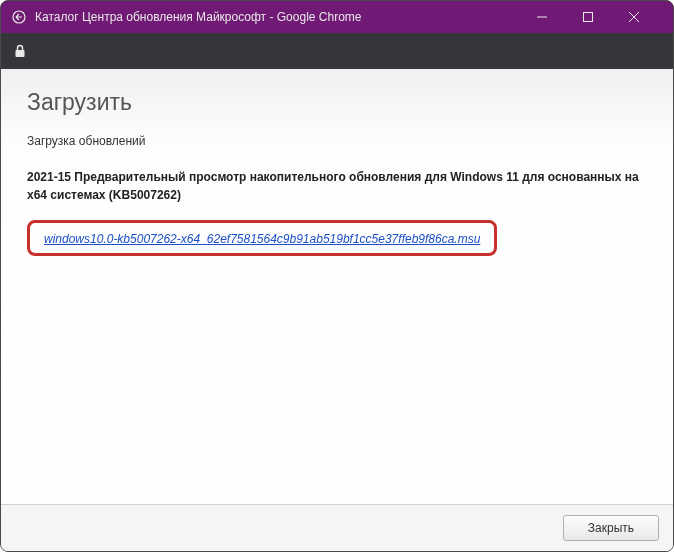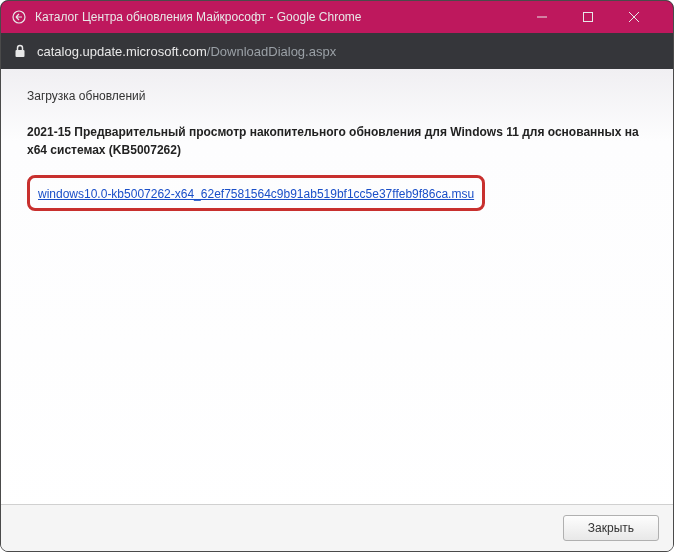--- a/index.html
+++ b/index.html
@@ -19,21 +19,21 @@
       height: 552px;
       border: 1px solid #4a4a4a;
       border-radius: 8px;
       overflow: hidden;
       display: flex;
       flex-direction: column;
       background: #202124;
     }
     .titlebar {
       height: 32px;
-      background: #be185d;
+      background: #701a75;
       display: flex;
       align-items: center;
       padding: 0 16px 0 10px;
       color: #e8e8e8;
       font-size: 12px;
     }
     .titlebar-icon {
       width: 16px;
       height: 16px;
       margin-right: 8px;
@@ -109,23 +109,24 @@
     .update-title {
       font-size: 12px;
       font-weight: 700;
       color: #222;
       line-height: 1.5;
       margin-bottom: 14px;
     }
     .download-link-wrapper {
       border: 3px solid #c8302e;
       border-radius: 8px;
-      padding: 6px 8px;
+      padding: 6px 14px;
       display: inline-block;
       margin-top: 2px;
+      font-style: italic;
     }
     .download-link {
       color: #1a4fc8;
       font-size: 12px;
       text-decoration: underline;
       cursor: pointer;
     }
     .footer {
       border-top: 1px solid #d0d0d0;
       padding: 10px 14px;
@@ -177,27 +178,25 @@
     </div>
   </div>
 
   <div class="addressbar">
     <div class="lock-icon">
       <svg width="12" height="14" viewBox="0 0 12 14">
           <rect x="1.5" y="6" width="9" height="7" rx="1" fill="#e8e8e8"></rect>
           <path d="M3.5 6 V4 a2.5 2.5 0 0 1 5 0 V6" fill="none" stroke="#e8e8e8" stroke-width="1.5"></path>
         </svg>
     </div>
-    <div>
-      <span class="url-domain">catalog.update.microsoft.com</span><span class="url-path">/DownloadDialog.aspx</span>
-    </div>
   </div>
 
   <div class="page-content">
     <div class="content-inner">
+      <h1 class="page-title">Загрузить</h1>
       <div class="subtitle">Загрузка обновлений</div>
       <div class="update-title">2021-15 Предварительный просмотр накопительного обновления для Windows 11 для основанных на x64 системах (KB5007262)</div>
       <div class="download-link-wrapper">
         <a class="download-link">windows10.0-kb5007262-x64_62ef7581564c9b91ab519bf1cc5e37ffeb9f86ca.msu</a>
       </div>
     </div>
     <div class="footer">
       <button class="close-button">Закрыть</button>
     </div>
   </div>

